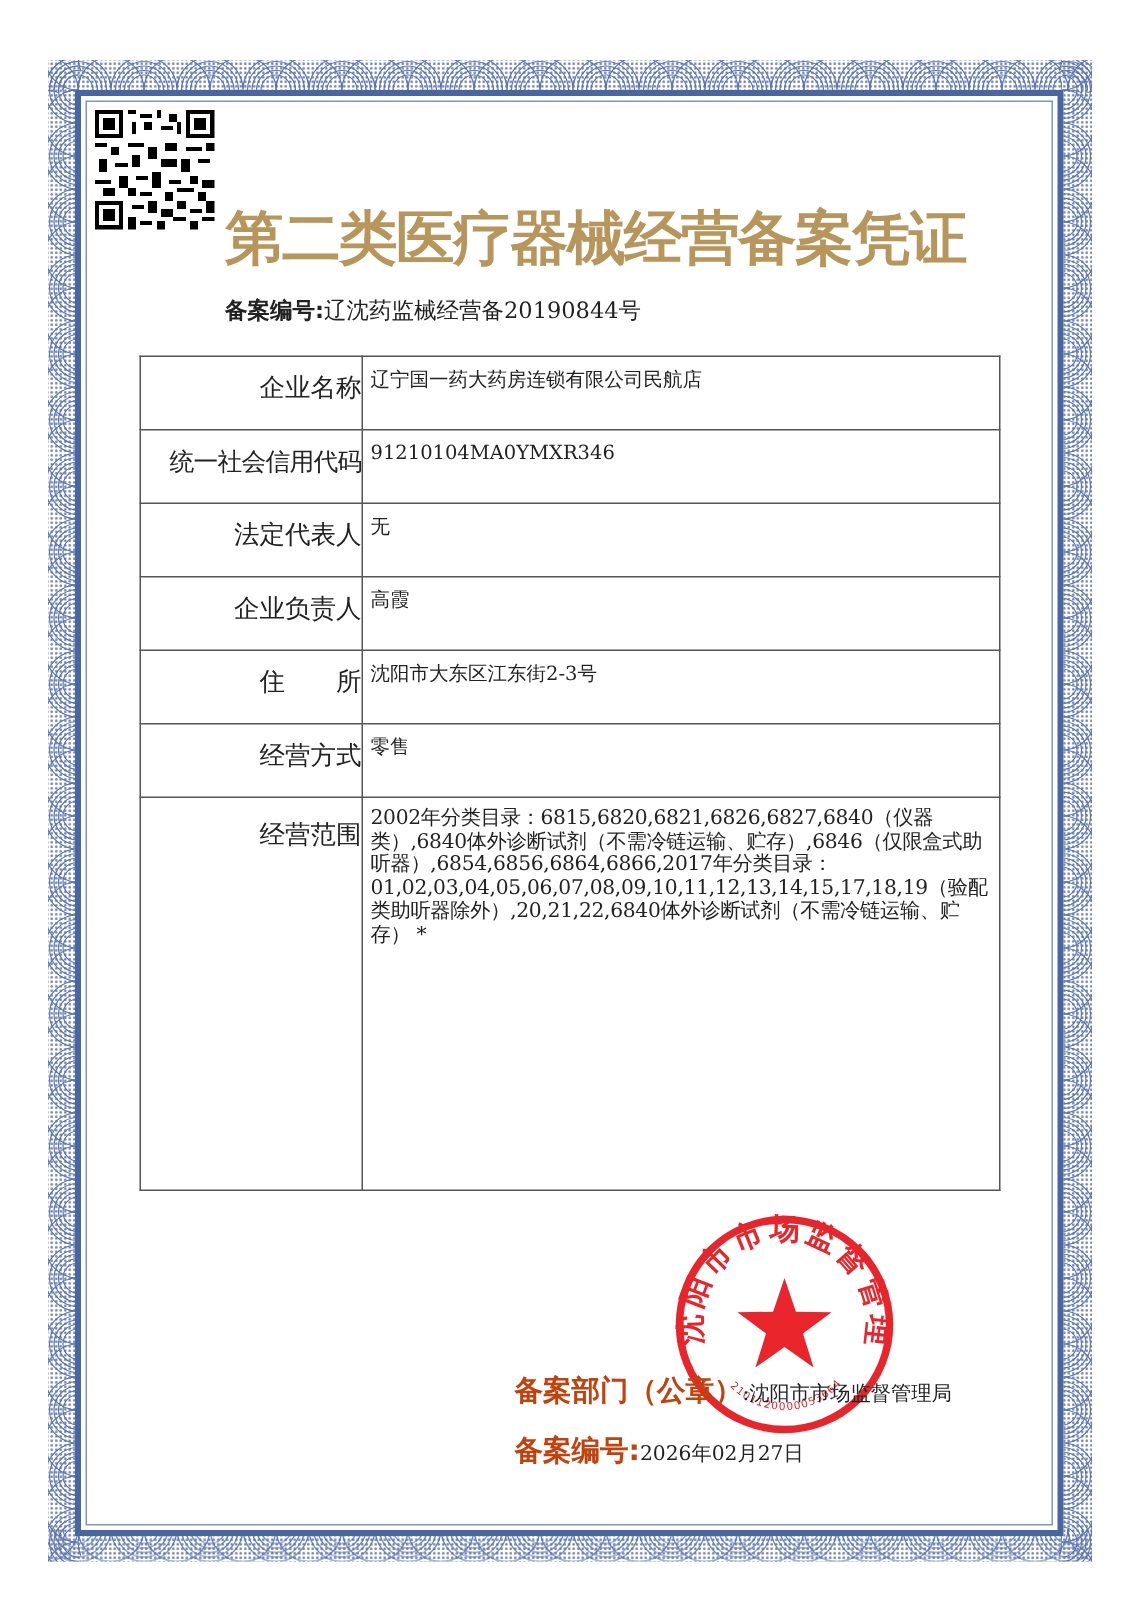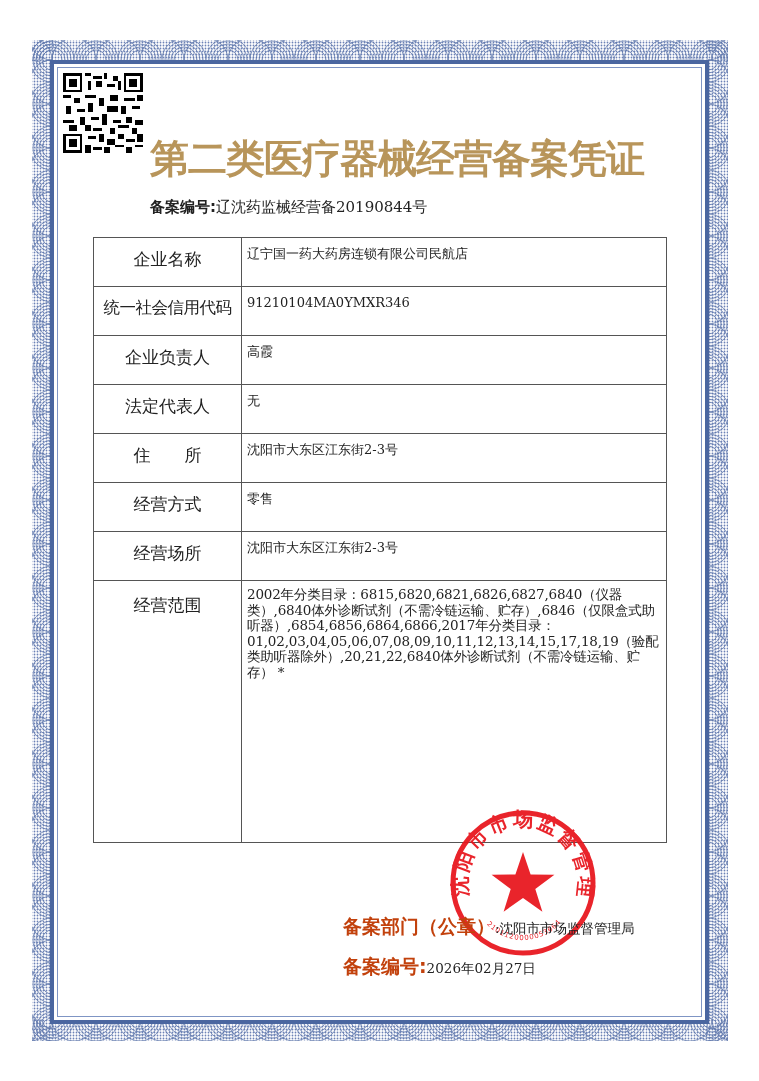--- a/index.html
+++ b/index.html
@@ -11,21 +11,21 @@
   .frame-inner { position:absolute; left:57px; top:67px; width:645px; height:950px;
                  border:1.5px solid #7f95c4; box-sizing:border-box; }
   .qr { position:absolute; left:63px; top:73px; width:80px; height:80px; }
   .title { position:absolute; left:150px; top:132px; font-size:39px; font-weight:bold;
            color:#b8955a; letter-spacing:-1px; white-space:nowrap;
            font-family:Liberation Sans, sans-serif; }
   .reg-no { position:absolute; left:150px; top:198px; font-size:15px; white-space:nowrap; }
   .reg-no .lbl { font-weight:bold; font-family:"DejaVu Sans","Liberation Sans",sans-serif; }
   table.info { position:absolute; left:93px; top:237px; width:574px; border-collapse:collapse; }
   table.info td { border:1.5px solid #555; vertical-align:top; padding:0; }
-  td.k { width:147px; text-align:center; font-size:17px; font-family:"DejaVu Sans","Liberation Sans",sans-serif;
+  td.k { width:147px; text-align:right; font-size:17px; font-family:"DejaVu Sans","Liberation Sans",sans-serif;
          color:#222; }
   td.v { font-size:13px; padding-left:5px !important; padding-right:4px !important; line-height:15px; }
   tr.r41 td { height:40px; }
   tr.r41 td.k { line-height:42px; }
   tr.r41 td.v { padding-top:8px !important; }
   tr.r83 td { height:82px; }
   tr.r83 td.k { padding-top:9px !important; }
   tr.r83 td.v span { display:block; margin-top:32px; }
   tr.rscope td { height:248px; }
   tr.rscope td.k { padding-top:13px !important;margin-top:40px; }
@@ -158,38 +158,34 @@
   <tbody>
       <tr class="r41">
     <td class="k">企业名称</td>
     <td class="v">辽宁国一药大药房连锁有限公司民航店</td>
   </tr>
   <tr class="r41">
     <td class="k" style="letter-spacing:-0.5px;font-size:16.5px">统一社会信用代码</td>
     <td class="v">91210104MA0YMXR346</td>
   </tr>
   <tr class="r41">
+    <td class="k">法定代表人</td>
+    <td class="v">无</td>
+  </tr>
+  <tr class="r41">
     <td class="k">企业负责人</td>
     <td class="v">高霞</td>
   </tr>
   <tr class="r41">
-    <td class="k">法定代表人</td>
-    <td class="v">无</td>
-  </tr>
-  <tr class="r41">
     <td class="k" style="white-space:pre">住　　所</td>
     <td class="v">沈阳市大东区江东街2-3号</td>
   </tr>
   <tr class="r41">
     <td class="k">经营方式</td>
     <td class="v">零售</td>
-  </tr>
-  <tr class="r41">
-    <td class="k">经营场所</td>
-    <td class="v">沈阳市大东区江东街2-3号</td>
   </tr>
   <tr class="rscope">
     <td class="k">经营范围</td>
     <td class="v">2002年分类目录：6815,6820,6821,6826,6827,6840（仪器类）,6840体外诊断试剂（不需冷链运输、贮存）,6846（仅限盒式助听器）,6854,6856,6864,6866,2017年分类目录：01,02,03,04,05,06,07,08,09,10,11,12,13,14,15,17,18,19（验配类助听器除外）,20,21,22,6840体外诊断试剂（不需冷链运输、贮存） *</td>
   </tr>
 </tbody>
   </table>
 
 <svg class="stamp" viewBox="0 0 150 150" xmlns="http://www.w3.org/2000/svg">
   <defs>

